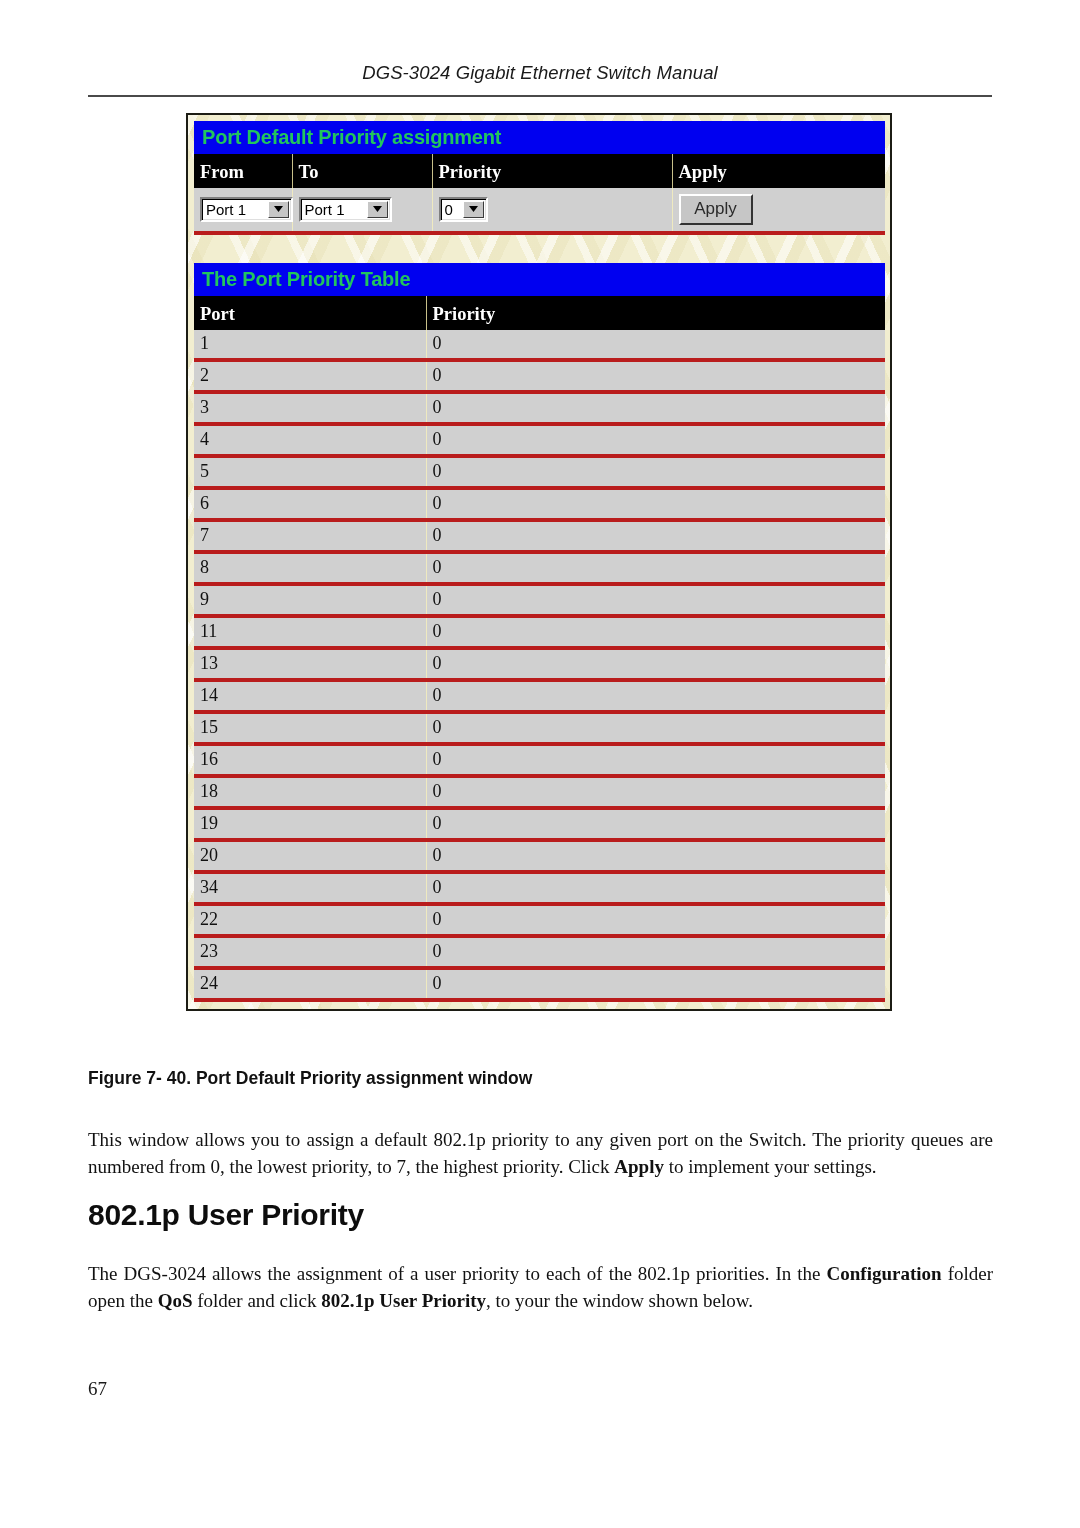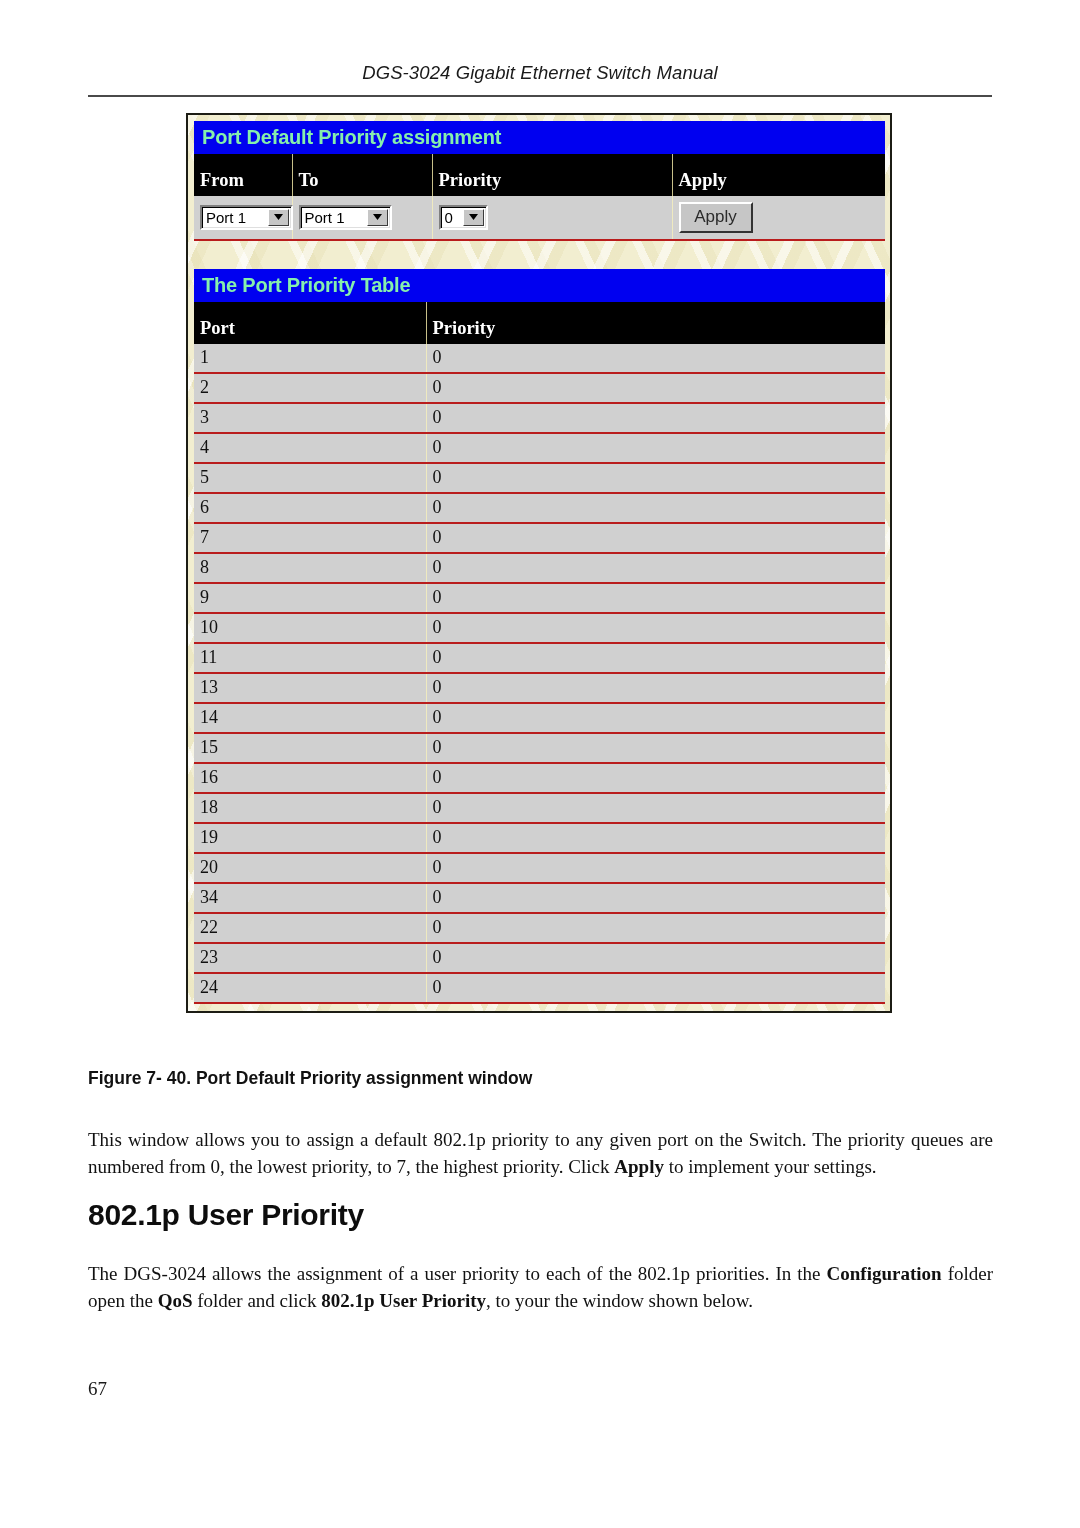--- a/index.html
+++ b/index.html
@@ -59,55 +59,55 @@
     pointer-events: none;
   }
   .shot-inner { position: relative; }
 
   
   .panel { width: 100%; }
   .panel + .panel { margin-top: 28px; }
 
   .panel-title {
     background: #0000f0;
-    color: #86efac;
+    color: #22c55e;
     font-family: "Liberation Sans", sans-serif;
     font-weight: bold;
     font-size: 20px;
     line-height: 1;
     padding: 6px 8px 7px 8px;
     letter-spacing: -.2px;
   }
 
   table.grid {
     width: 100%;
     border-collapse: collapse;
     table-layout: fixed;
   }
   table.grid th {
     background: #000000;
     color: #ffffff;
     text-align: left;
     font-family: "Liberation Serif", serif;
     font-weight: bold;
     font-size: 18.5px;
-    padding: 16px 6px 5px 6px;
+    padding: 8px 6px 5px 6px;
     border-right: 1px solid #c8c08a;
     white-space: nowrap;
   }
   table.grid th:last-child { border-right: none; }
 
   table.grid td {
     background: #d0d0d0;
     color: #111111;
     font-family: "Liberation Serif", serif;
     font-size: 18px;
     padding: 3px 6px 4px 6px;
     border-right: 1px solid #efeac0;
-    border-bottom: 2px solid #b91c1c;
+    border-bottom: 4px solid #b91c1c;
   }
   table.grid td:last-child { border-right: none; }
 
   
   .form-row td {
     height: 36px;
     vertical-align: middle;
     border-bottom: none;
     border-right: none;
     padding: 2px 6px;
@@ -327,24 +327,20 @@
             </tr>
             <tr>
               <td>8</td>
               <td>0</td>
             </tr>
             <tr>
               <td>9</td>
               <td>0</td>
             </tr>
             <tr>
-              <td>10</td>
-              <td>0</td>
-            </tr>
-            <tr>
               <td>11</td>
               <td>0</td>
             </tr>
             <tr>
               <td>13</td>
               <td>0</td>
             </tr>
             <tr>
               <td>14</td>
               <td>0</td>

